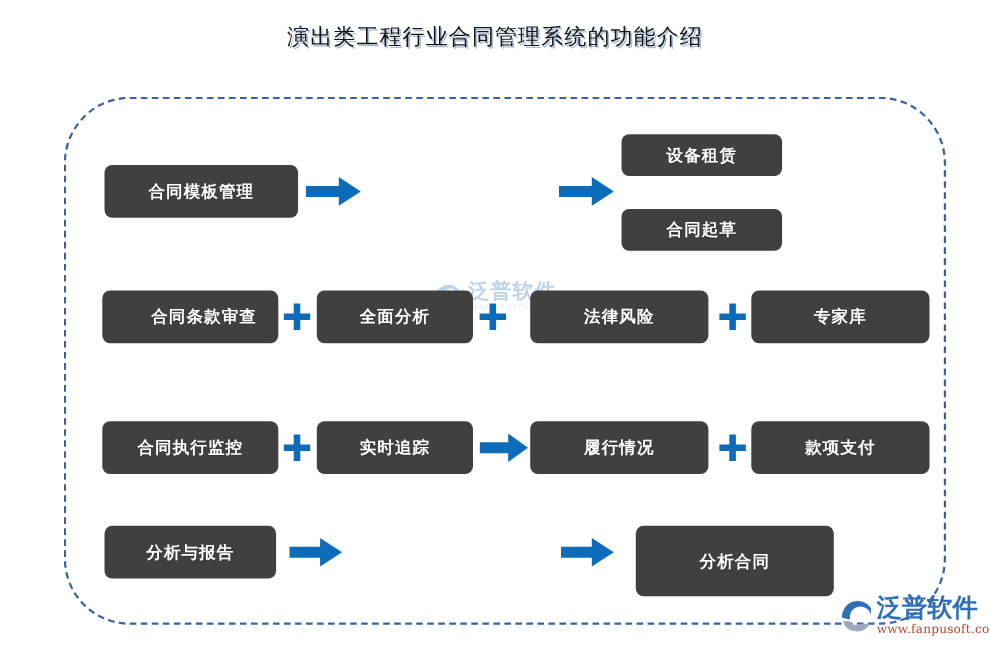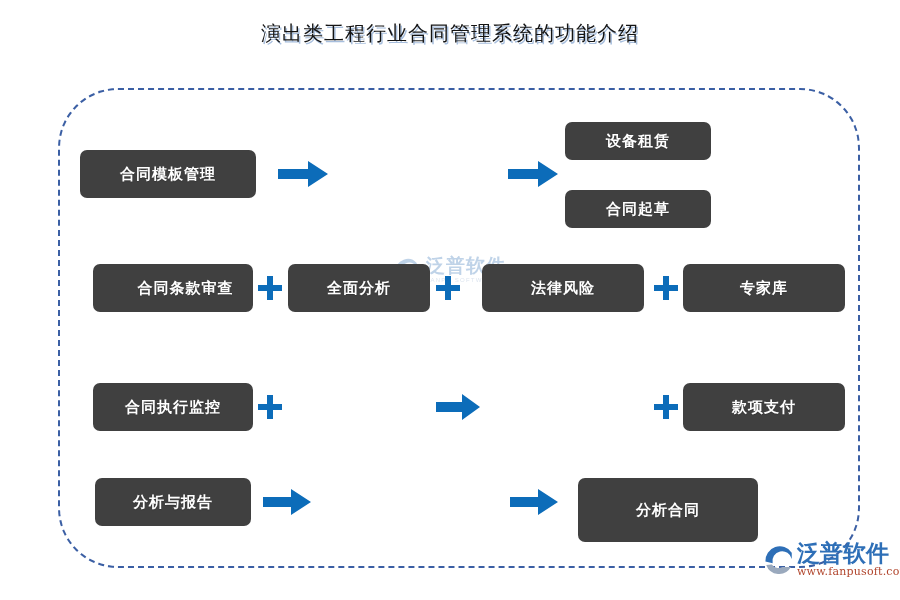--- a/index.html
+++ b/index.html
@@ -113,21 +113,21 @@
         <path d="M5 22 A16 16 0 0 1 33 12 L33 19 A10 10 0 0 0 13 24 Z" fill="#2f6fb5"></path>
         <path d="M6 26 A15 15 0 0 0 32 28 L24 28 A9 9 0 0 1 12 25 Z" fill="#9fb4cf"></path>
       </svg>
     </div>
     <div class="wm-txt">
       <span class="wm-cn">泛普软件</span>
       <span class="wm-en">FANPU SOFTWARE</span>
     </div>
   </div>
 
-  <div class="node" style="left:80px;top:150px;width:176px;height:48px;">合同模板管理</div>
+  <div class="node" style="left:95px;top:150px;width:176px;height:48px;">合同模板管理</div>
 
   <div class="conn" style="left:278px;top:160px;width:50px;height:28px;">
     <svg viewBox="0 0 50 28" preserveAspectRatio="none">
       <path d="M0 9 L30 9 L30 1 L50 14 L30 27 L30 19 L0 19 Z" fill="#0c6cb9"></path>
     </svg>
   </div>
 
 
   <div class="conn" style="left:508px;top:160px;width:50px;height:28px;">
     <svg viewBox="0 0 50 28" preserveAspectRatio="none">
@@ -166,27 +166,29 @@
   <div class="node" style="left:683px;top:264px;width:162px;height:48px;">专家库</div>
 
   <div class="node" style="left:93px;top:383px;width:160px;height:48px;">合同执行监控</div>
 
   <div class="conn" style="left:256px;top:393px;width:28px;height:28px;">
     <svg viewBox="0 0 28 28">
       <path d="M11 2 H17 V11 H26 V17 H17 V26 H11 V17 H2 V11 H11 Z" fill="#0c6cb9"></path>
     </svg>
   </div>
 
+  <div class="node" style="left:288px;top:383px;width:142px;height:48px;">实时追踪</div>
 
   <div class="conn" style="left:436px;top:393px;width:44px;height:28px;">
     <svg viewBox="0 0 44 28" preserveAspectRatio="none">
       <path d="M0 9 L26 9 L26 1 L44 14 L26 27 L26 19 L0 19 Z" fill="#0c6cb9"></path>
     </svg>
   </div>
 
+  <div class="node" style="left:482px;top:383px;width:162px;height:48px;">履行情况</div>
 
   <div class="conn" style="left:652px;top:393px;width:28px;height:28px;">
     <svg viewBox="0 0 28 28">
       <path d="M11 2 H17 V11 H26 V17 H17 V26 H11 V17 H2 V11 H11 Z" fill="#0c6cb9"></path>
     </svg>
   </div>
 
   <div class="node" style="left:683px;top:383px;width:162px;height:48px;">款项支付</div>
 
   <div class="node" style="left:95px;top:478px;width:156px;height:48px;">分析与报告</div>

